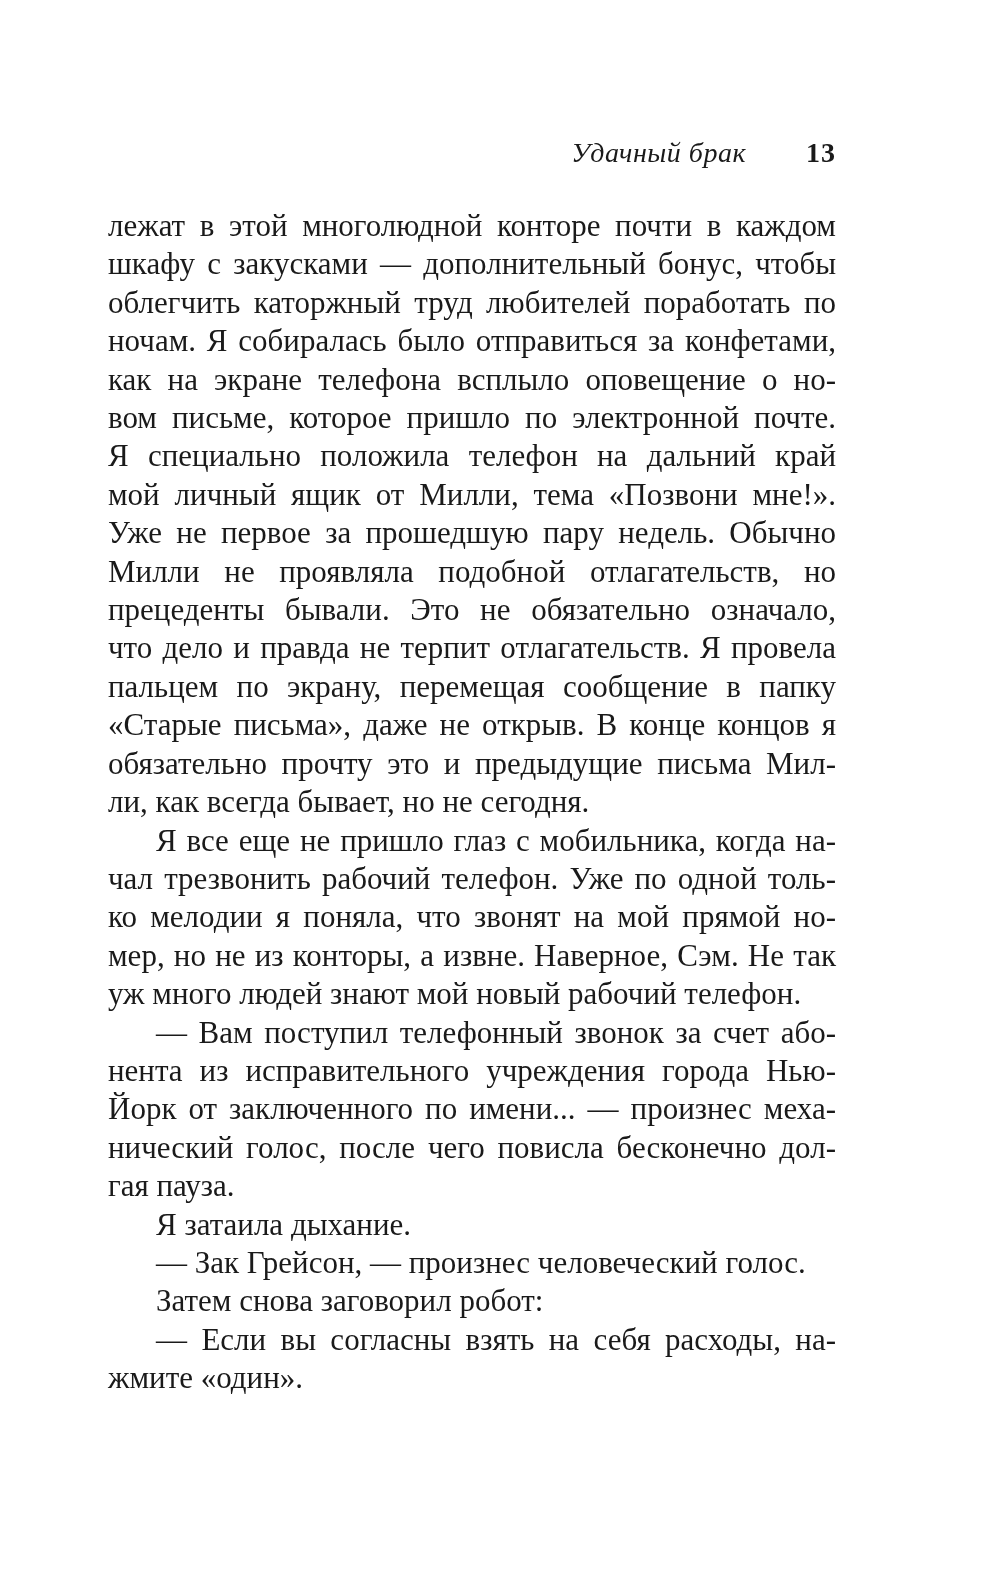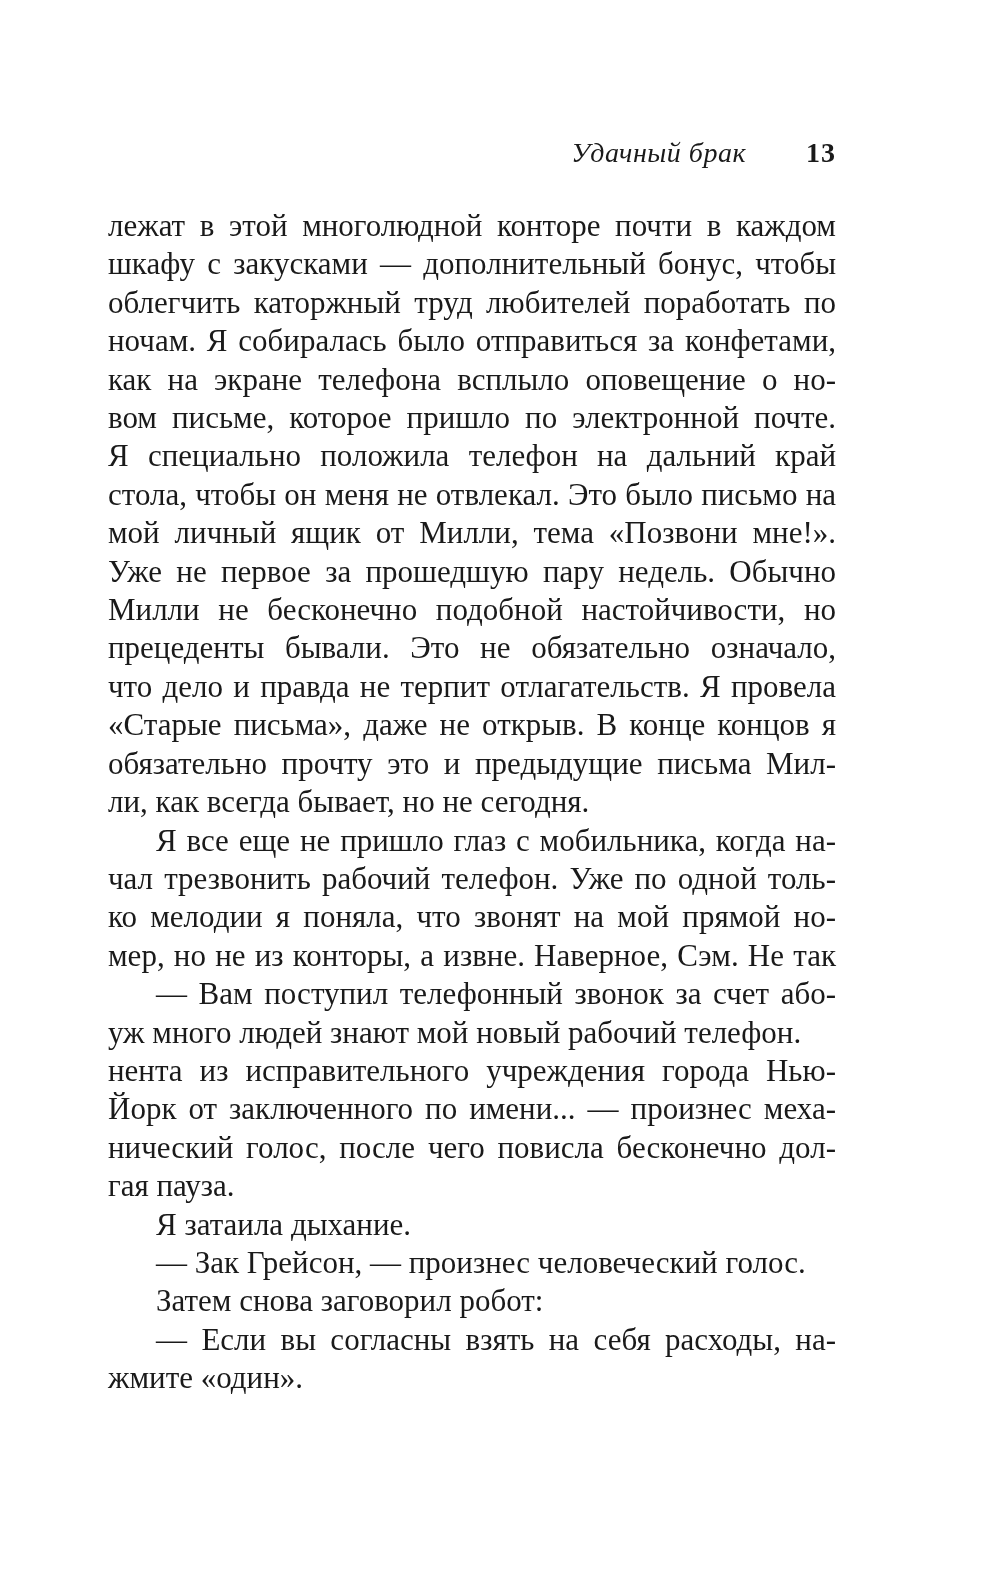--- a/index.html
+++ b/index.html
@@ -68,35 +68,35 @@
   </div>
 
   <div class="text-block">
       <div class="line">лежат в этой многолюдной конторе почти в каждом</div>
       <div class="line">шкафу с закусками — дополнительный бонус, чтобы</div>
       <div class="line">облегчить каторжный труд любителей поработать по</div>
       <div class="line">ночам. Я собиралась было отправиться за конфетами,</div>
       <div class="line">как на экране телефона всплыло оповещение о но-</div>
       <div class="line">вом письме, которое пришло по электронной почте.</div>
       <div class="line">Я специально положила телефон на дальний край</div>
-      <div class="line">стола, чтобы он меня не отвлекал. Это было письмо на</div>
       <div class="line">мой личный ящик от Милли, тема «Позвони мне!».</div>
       <div class="line">Уже не первое за прошедшую пару недель. Обычно</div>
-      <div class="line">Милли не бесконечно подобной настойчивости, но</div>
+      <div class="line">Милли не проявляла подобной отлагательств, но</div>
       <div class="line">прецеденты бывали. Это не обязательно означало,</div>
       <div class="line">что дело и правда не терпит отлагательств. Я провела</div>
+      <div class="line">пальцем по экрану, перемещая сообщение в папку</div>
       <div class="line">«Старые письма», даже не открыв. В конце концов я</div>
       <div class="line">обязательно прочту это и предыдущие письма Мил-</div>
       <div class="line last">ли, как всегда бывает, но не сегодня.</div>
       <div class="line indent">Я все еще не пришло глаз с мобильника, когда на-</div>
       <div class="line">чал трезвонить рабочий телефон. Уже по одной толь-</div>
       <div class="line">ко мелодии я поняла, что звонят на мой прямой но-</div>
       <div class="line">мер, но не из конторы, а извне. Наверное, Сэм. Не так</div>
+      <div class="line last">уж много людей знают мой новый рабочий телефон.</div>
       <div class="line indent">— Вам поступил телефонный звонок за счет або-</div>
-      <div class="line last">уж много людей знают мой новый рабочий телефон.</div>
       <div class="line">нента из исправительного учреждения города Нью-</div>
       <div class="line">Йорк от заключенного по имени... — произнес меха-</div>
       <div class="line">нический голос, после чего повисла бесконечно дол-</div>
       <div class="line last">гая пауза.</div>
       <div class="line last indent">Я затаила дыхание.</div>
       <div class="line last indent">— Зак Грейсон, — произнес человеческий голос.</div>
       <div class="line last indent">Затем снова заговорил робот:</div>
       <div class="line indent">— Если вы согласны взять на себя расходы, на-</div>
       <div class="line last">жмите «один».</div>
     </div>

